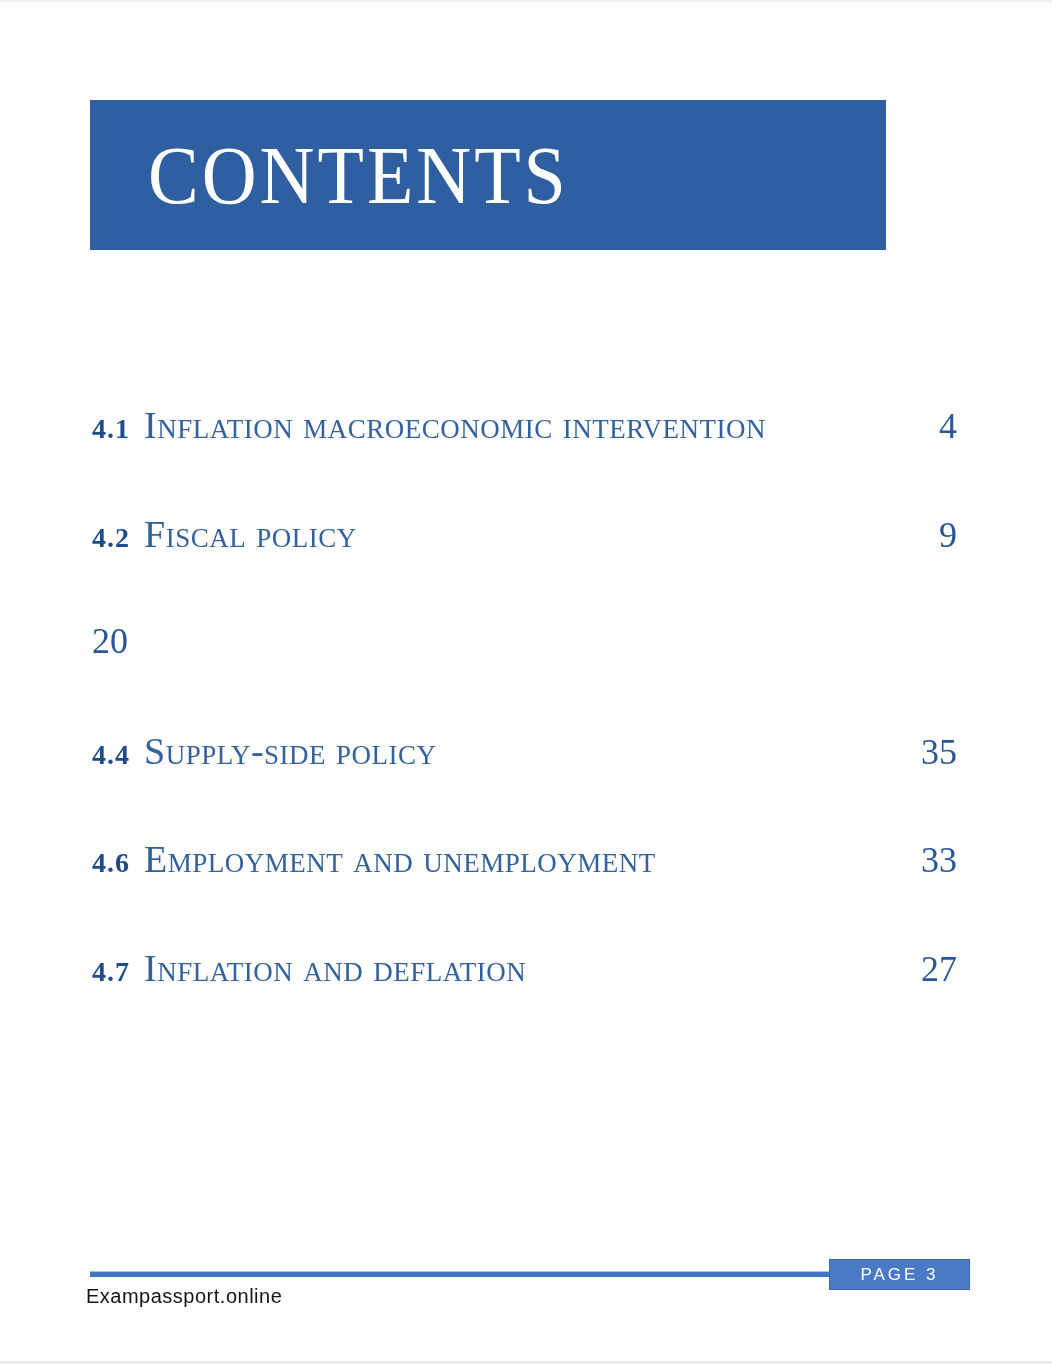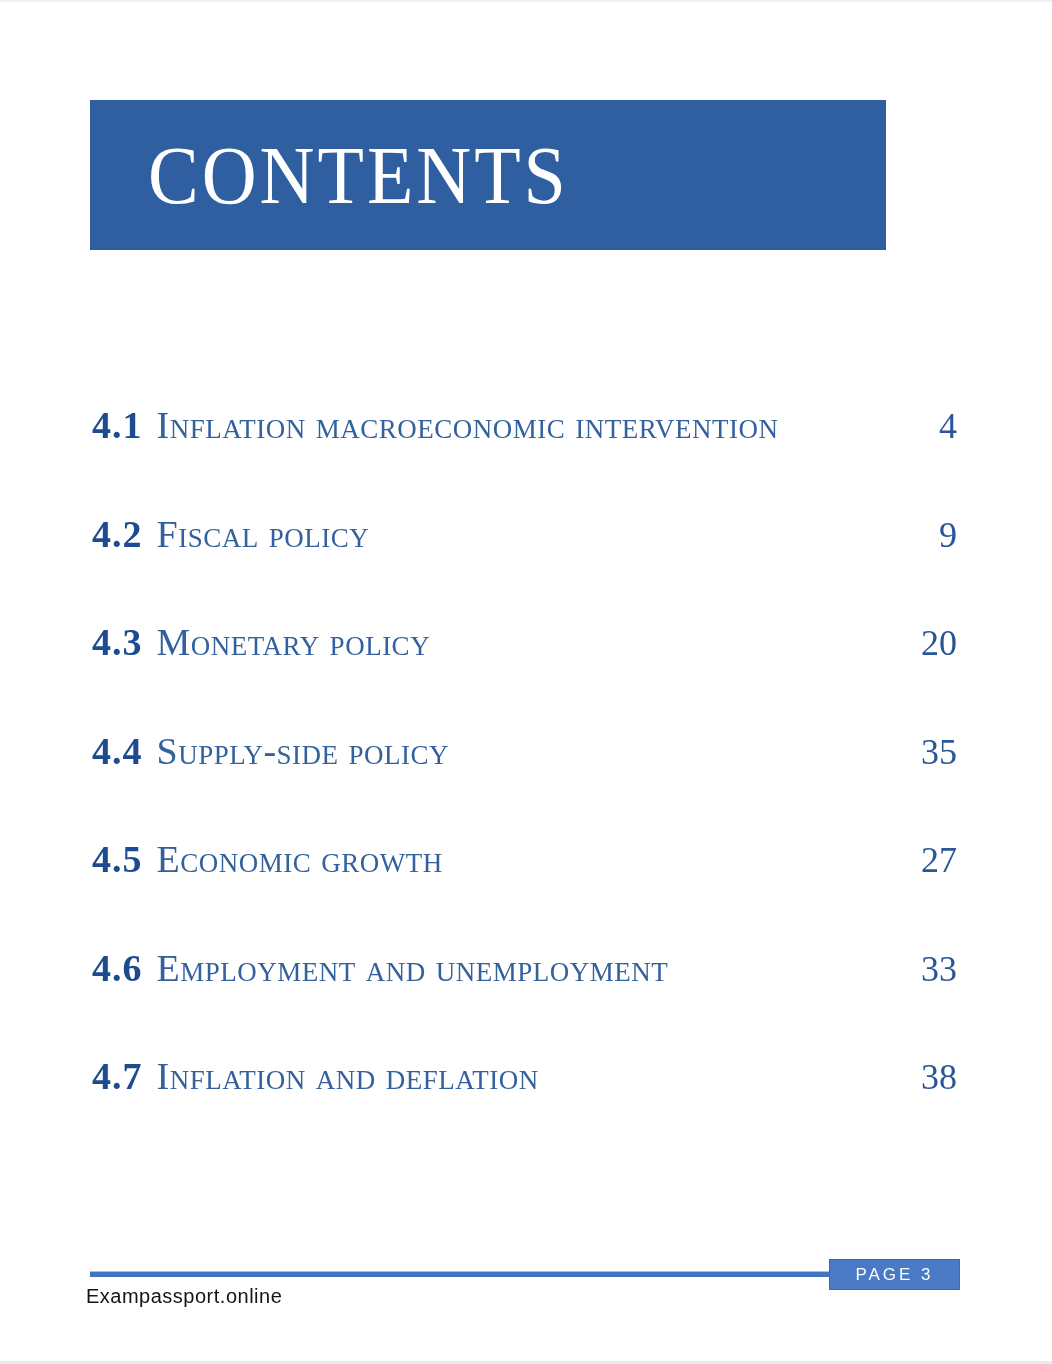--- a/index.html
+++ b/index.html
@@ -61,21 +61,21 @@
     justify-content: space-between;
     height: 46px;
     margin-bottom: 62.5px;
   }
   .toc-left {
     display: flex;
     align-items: baseline;
   }
   .toc-number {
     font-family: "Liberation Serif", serif;
-    font-size: 38px;
+    font-size: 28px;
     font-weight: 700;
     color: var(--entry-number);
     margin-right: 14px;
     letter-spacing: 1px;
   }
   .toc-title {
     font-family: "Liberation Serif", serif;
     font-variant: small-caps;
     font-size: 38px;
     font-weight: 400;
@@ -95,21 +95,21 @@
     top: 1269px;
     width: 745px;
     height: 6px;
     background: var(--rule-color);
     border-top: 1px solid var(--rule-highlight);
   }
   .page-badge {
     position: absolute;
     left: 829px;
     top: 1257px;
-    width: 131px;
+    width: 141px;
     height: 31px;
     background: var(--badge-bg);
     border: 1px solid #3E69AF;
     display: flex;
     align-items: center;
     justify-content: center;
     color: #ffffff;
     font-family: "Liberation Sans", sans-serif;
     font-size: 17px;
     letter-spacing: 3px;
@@ -144,53 +144,42 @@
       <span class="toc-page">4</span>
     </div>
     <div class="toc-row">
       <div class="toc-left">
         <span class="toc-number">4.2</span>
         <span class="toc-title">Fiscal policy</span>
       </div>
       <span class="toc-page">9</span>
     </div>
     <div class="toc-row">
-      <div class="toc-left">
-        <span class="toc-number">4.3</span>
-        <span class="toc-title">Monetary policy</span>
-      </div>
       <span class="toc-page">20</span>
     </div>
     <div class="toc-row">
       <div class="toc-left">
         <span class="toc-number">4.4</span>
         <span class="toc-title">Supply-side policy</span>
       </div>
       <span class="toc-page">35</span>
-    </div>
-    <div class="toc-row">
-      <div class="toc-left">
-        <span class="toc-number">4.5</span>
-        <span class="toc-title">Economic growth</span>
-      </div>
-      <span class="toc-page">27</span>
     </div>
     <div class="toc-row">
       <div class="toc-left">
         <span class="toc-number">4.6</span>
         <span class="toc-title">Employment and unemployment</span>
       </div>
       <span class="toc-page">33</span>
     </div>
     <div class="toc-row">
       <div class="toc-left">
         <span class="toc-number">4.7</span>
         <span class="toc-title">Inflation and deflation</span>
       </div>
-      <span class="toc-page">38</span>
+      <span class="toc-page">27</span>
     </div>
   </div>
 
   <div class="footer-rule"></div>
   <div class="page-badge">PAGE 3</div>
   <div class="brand">Exampassport.online</div>
 
   <div class="page-bottom-edge"></div>
 </div>
 

